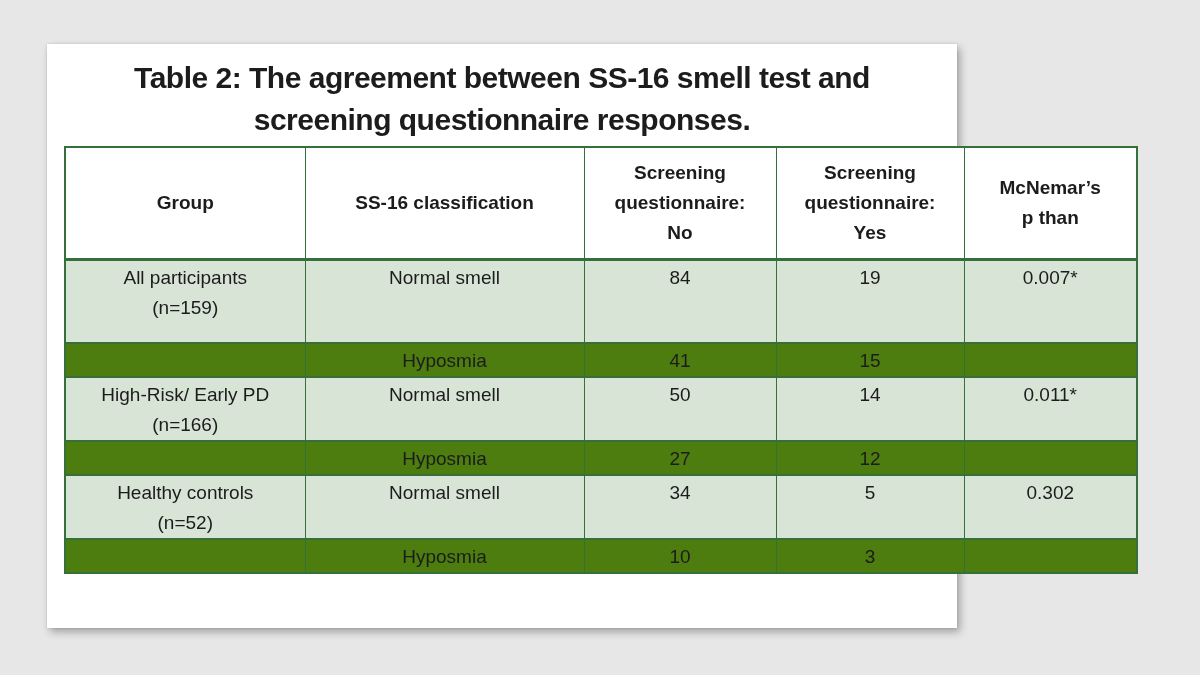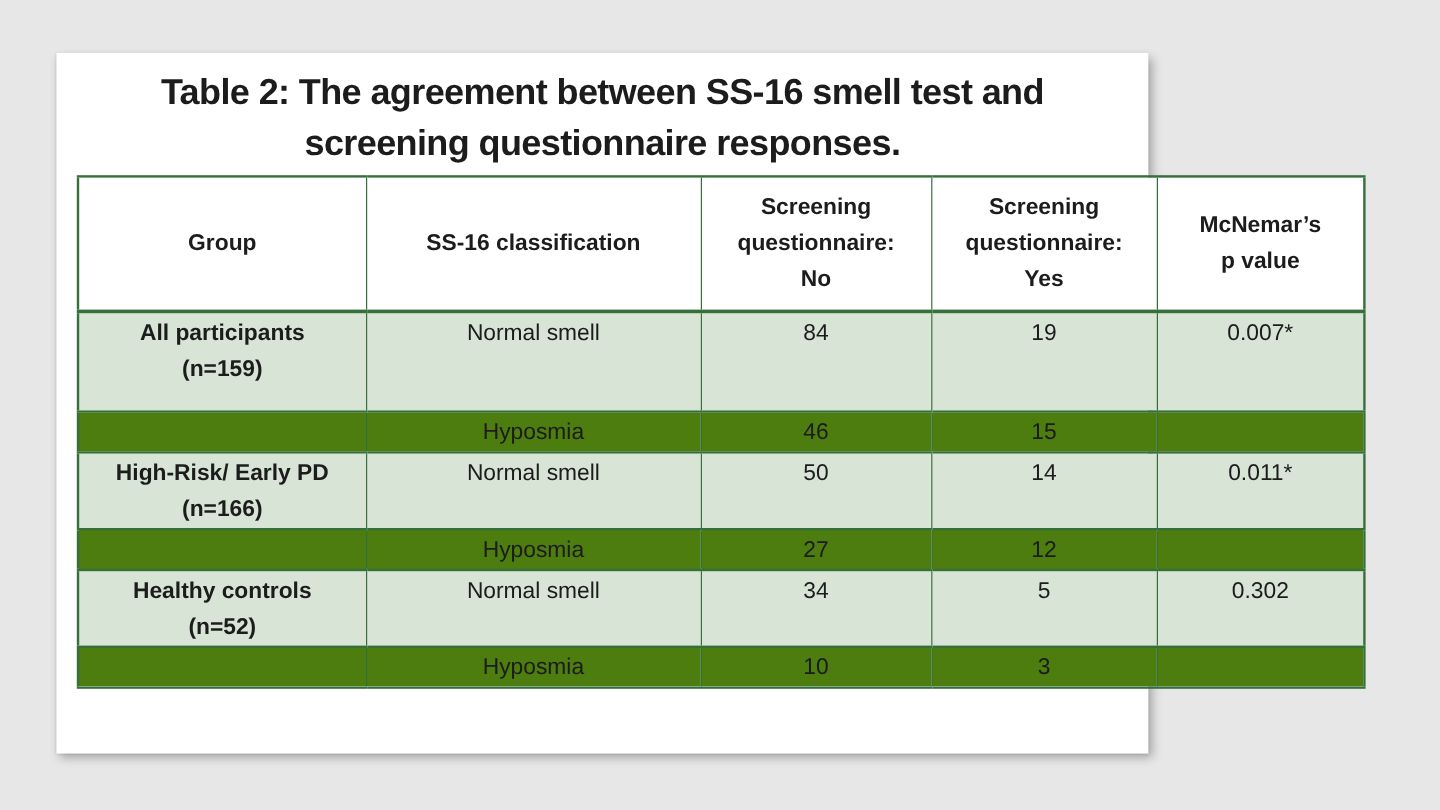--- a/index.html
+++ b/index.html
@@ -60,21 +60,21 @@
     vertical-align: middle;
     border-bottom-width: 3px;
     background: #ffffff;
   }
   table.data tbody td {
     vertical-align: top;
     padding-top: 2px;
     background: #4d7c0f;
   }
   table.data tbody tr.hl td { background: var(--fill-green); }
-  td.group-cell { font-weight: bold; }
+  td.group-cell { font-weight: normal; }
   .footnote {
     position: absolute;
     left: 27px; top: 556px;
     font-size: 14px;
     color: #111111;
     letter-spacing: 0.1px;
   }
 </style>
 </head>
 <body>
@@ -96,36 +96,36 @@
       <tr style="height:112px">
         <th>Group</th>
         <th>SS-16 classification</th>
         <th>Screening
 questionnaire:
 No</th>
         <th>Screening
 questionnaire:
 Yes</th>
         <th>McNemar’s
-p value</th>
+p than</th>
       </tr>
     </thead>
     <tbody>
       <tr class="hl" style="height:84px">
         <td class="group-cell">All participants
 (n=159)</td>
         <td>Normal smell</td>
         <td>84</td>
         <td>19</td>
         <td>0.007*</td>
       </tr>
       <tr style="height:32px">
         <td class="group-cell"></td>
         <td>Hyposmia</td>
-        <td>46</td>
+        <td>41</td>
         <td>15</td>
         <td></td>
       </tr>
       <tr class="hl" style="height:56px">
         <td class="group-cell">High-Risk/ Early PD
 (n=166)</td>
         <td>Normal smell</td>
         <td>50</td>
         <td>14</td>
         <td>0.011*</td>

